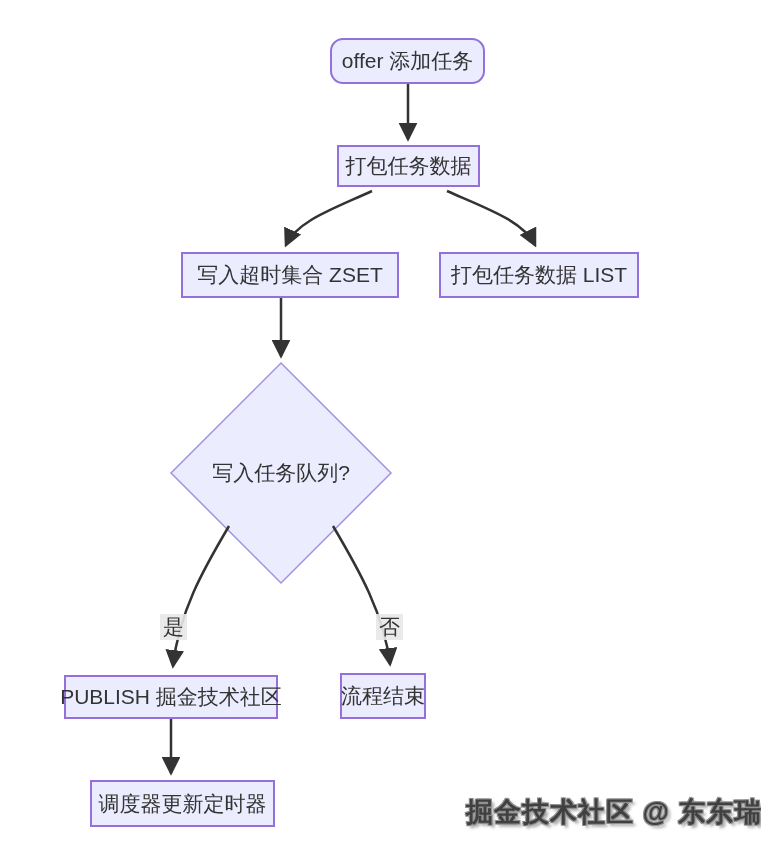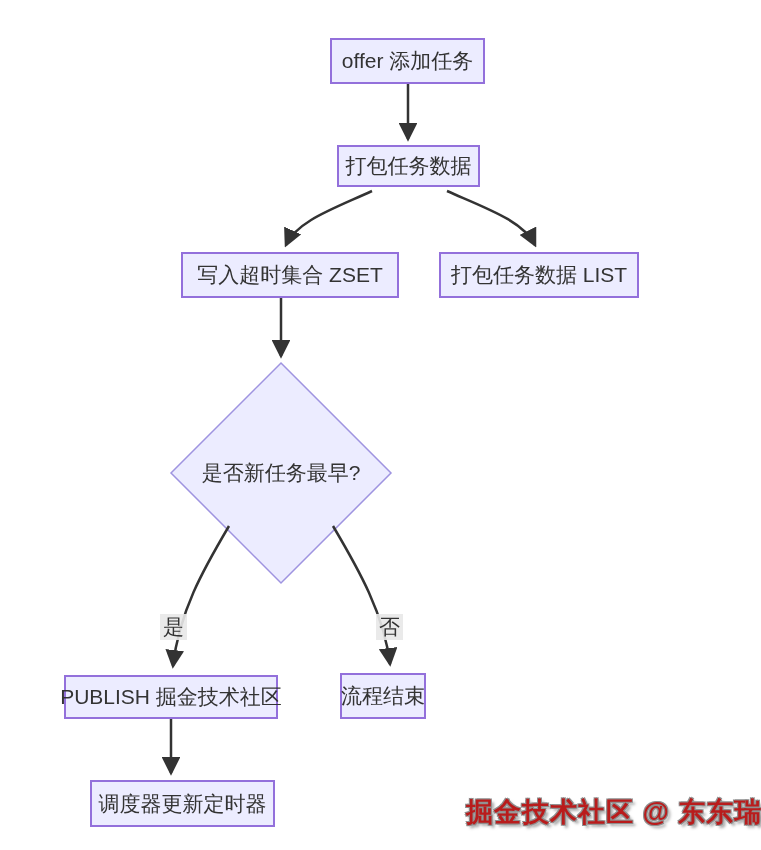--- a/index.html
+++ b/index.html
@@ -64,21 +64,21 @@
     padding: 1px 3px;
     line-height: 1.15;
   }
   .watermark {
     position: absolute;
     left: 466px;
     top: 794px;
     font-size: 27px;
     font-weight: bold;
     letter-spacing: 1px;
-    color: #b91c1c;
+    color: #404040;
     text-shadow:
       -1px -1px 0 #8f8f8f,
        1px -1px 0 #8f8f8f,
       -1px  1px 0 #8f8f8f,
        1px  1px 0 #8f8f8f,
        3px  3px 3px rgba(130,130,130,0.75);
     white-space: nowrap;
   }
 </style>
 </head>
@@ -97,29 +97,29 @@
 
     <path class="edge" d="M 408 84 L 408 139" marker-end="url(#arrowhead)"></path>
     <path class="edge" d="M 372 191 C 333 209, 297 221, 286 245" marker-end="url(#arrowhead)"></path>
     <path class="edge" d="M 447 191 C 488 209, 523 221, 535 245" marker-end="url(#arrowhead)"></path>
     <path class="edge" d="M 281 298 L 281 356" marker-end="url(#arrowhead)"></path>
     <path class="edge" d="M 229 526 C 203 570, 179 612, 173 666" marker-end="url(#arrowhead)"></path>
     <path class="edge" d="M 333 526 C 359 570, 384 614, 390 664" marker-end="url(#arrowhead)"></path>
     <path class="edge" d="M 171 719 L 171 773" marker-end="url(#arrowhead)"></path>
   </svg>
 
-  <div class="node" style="left:330px; top:38px; width:155px; height:46px;">offer 添加任务</div>
+  <div class="node" style="left:330px; top:38px; width:155px; height:46px;border-radius:13px;">offer 添加任务</div>
 
   <div class="node" style="left:337px; top:145px; width:143px; height:42px;">打包任务数据</div>
 
   <div class="node" style="left:181px; top:252px; width:218px; height:46px;">写入超时集合 ZSET</div>
 
   <div class="node" style="left:439px; top:252px; width:200px; height:46px;">打包任务数据 LIST</div>
 
-  <div class="decision-text" style="left:171px; top:453px; width:220px; height:40px;">是否新任务最早?</div>
+  <div class="decision-text" style="left:171px; top:453px; width:220px; height:40px;">写入任务队列?</div>
 
   <div class="edge-label" style="left:160px; top:614px;">是</div>
 
   <div class="edge-label" style="left:376px; top:614px;">否</div>
 
   <div class="node" style="left:64px; top:675px; width:214px; height:44px;">PUBLISH 掘金技术社区</div>
 
   <div class="node" style="left:340px; top:673px; width:86px; height:46px;">流程结束</div>
 
   <div class="node" style="left:80px; top:780px; width:185px; height:47px;margin-left:10px;">调度器更新定时器</div>

